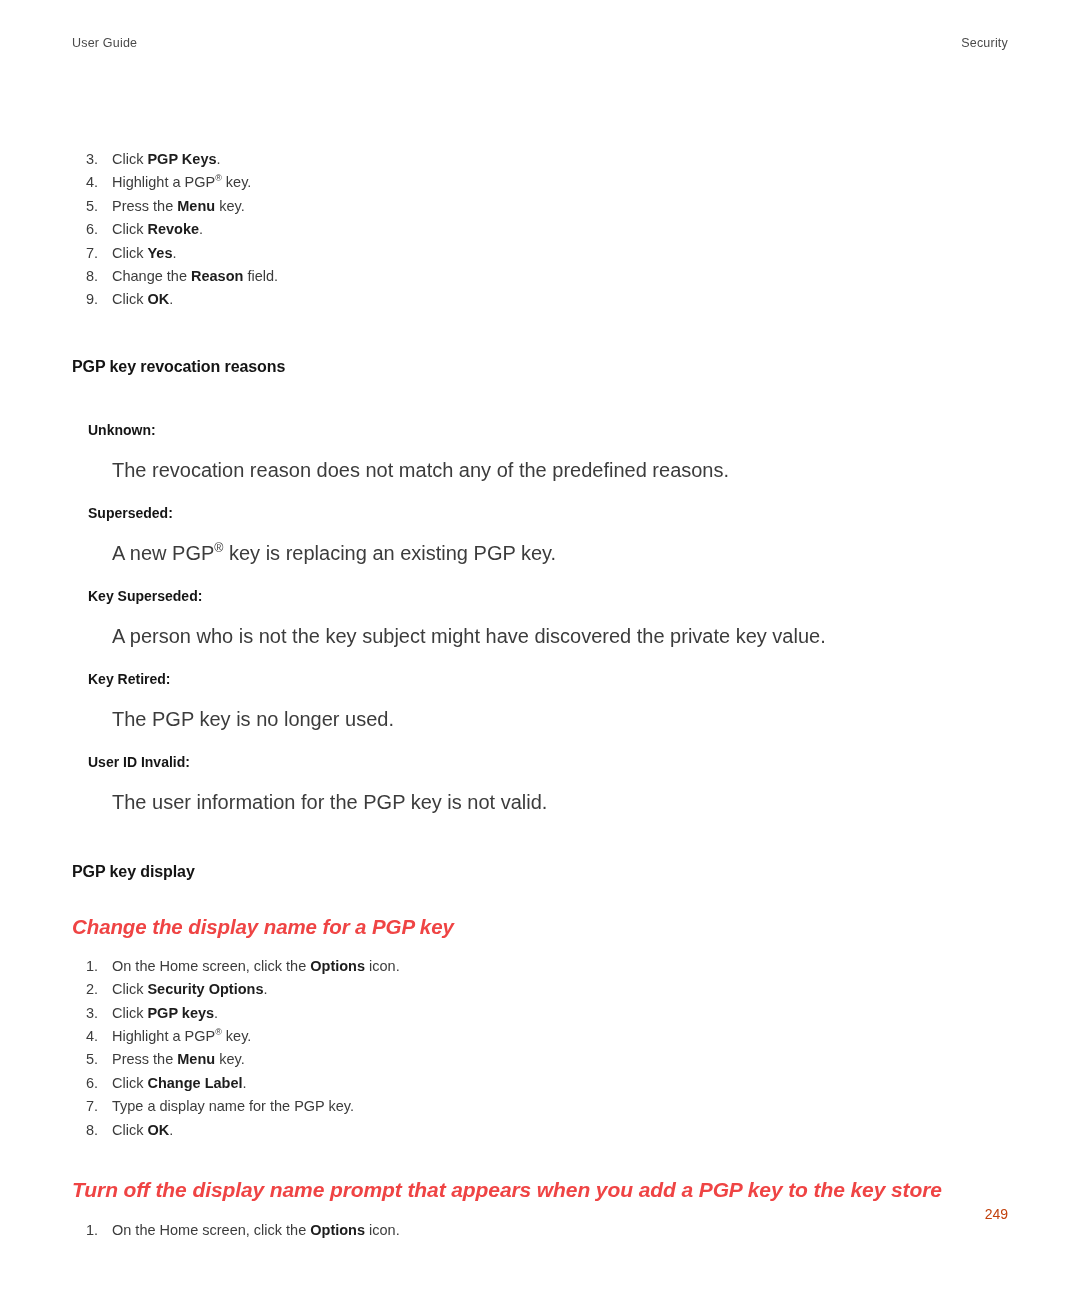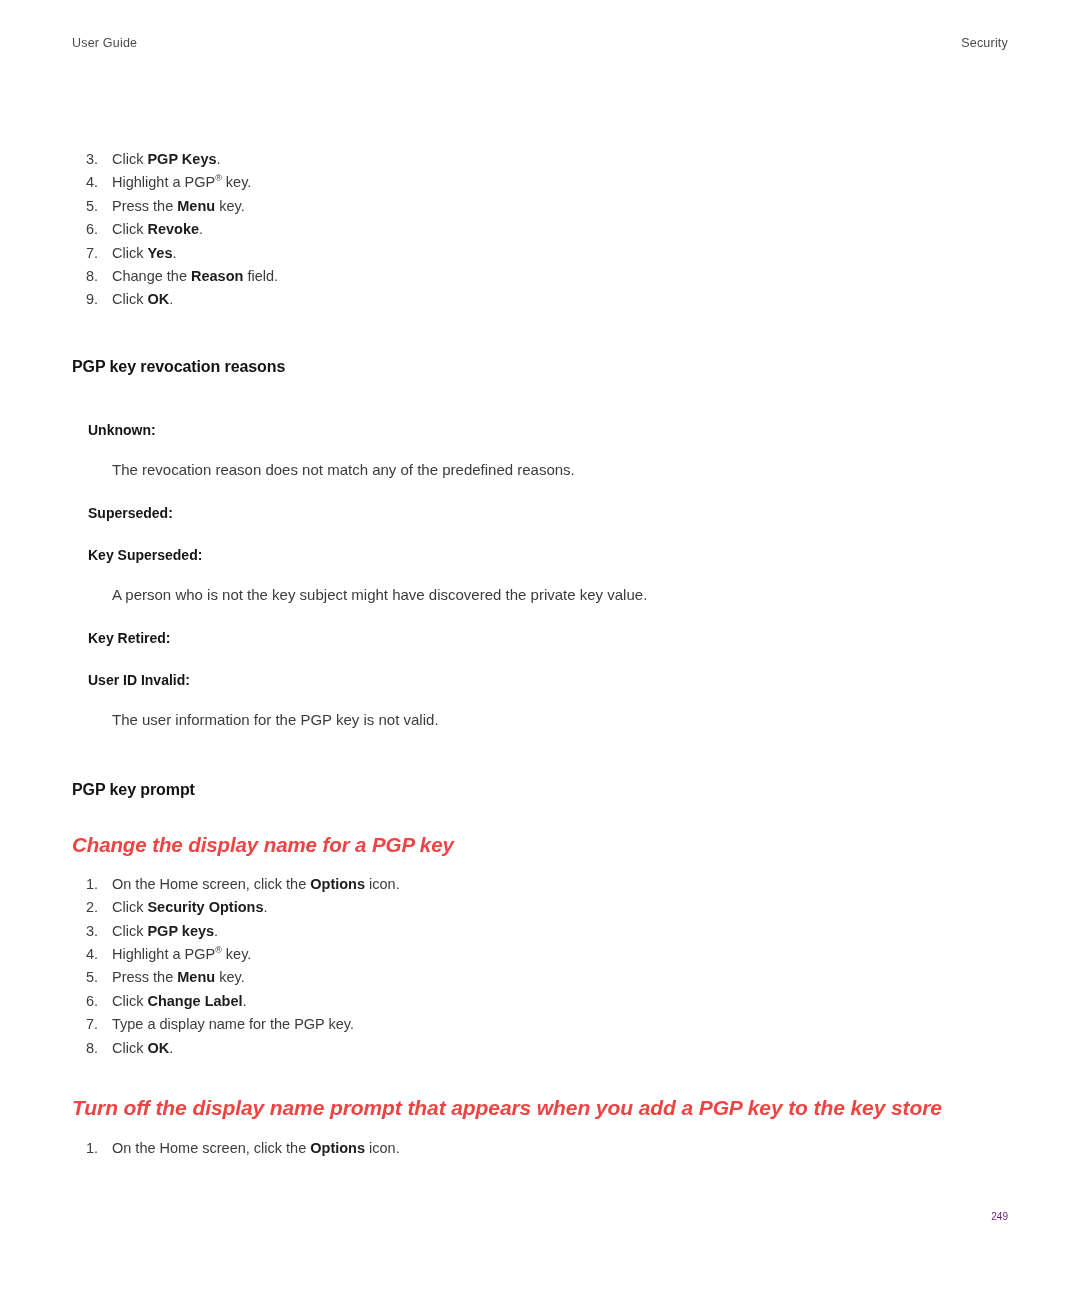--- a/index.html
+++ b/index.html
@@ -112,35 +112,35 @@
   }
   dl.defs dt {
     font-size: 14px;
     font-weight: bold;
     color: #151515;
     margin: 16px;
     line-height: 20px;
   }
   dl.defs dd {
     margin: 0 0 0 40px;
-    font-size: 15px;
+    font-size: 20px;
     line-height: 22px;
     color: #3c3c3c;
     padding-top: 3px;
   }
   dl.defs .def-block { margin-bottom: 22px; }
   dl.defs .def-block:last-child { margin-bottom: 0; }
 
   
   .folio {
     position: absolute;
     bottom: 74px;
     right: 72px;
-    font-size: 10px;
-    color: #701a75;
+    font-size: 14px;
+    color: #c2410c;
   }
 </style>
 </head>
 <body>
 
 <div class="page">
 
   <div class="running-header">
     <span>User Guide</span>
     <span>Security</span>
@@ -162,36 +162,38 @@
     <h1 class="sec">PGP key revocation reasons</h1>
     <div class="gap-after-h1"></div>
 
     <dl class="defs" id="defs-reasons">
         <div class="def-block">
           <dt>Unknown:</dt>
           <dd>The revocation reason does not match any of the predefined reasons.</dd>
         </div>
         <div class="def-block">
           <dt>Superseded:</dt>
+          <dd>A new PGP<sup class="reg">®</sup> key is replacing an existing PGP key.</dd>
         </div>
         <div class="def-block">
           <dt>Key Superseded:</dt>
           <dd>A person who is not the key subject might have discovered the private key value.</dd>
         </div>
         <div class="def-block">
           <dt>Key Retired:</dt>
+          <dd>The PGP key is no longer used.</dd>
         </div>
         <div class="def-block">
           <dt>User ID Invalid:</dt>
           <dd>The user information for the PGP key is not valid.</dd>
         </div>
       </dl>
 
     <div class="gap-before-h1"></div>
-    <h1 class="sec">PGP key prompt</h1>
+    <h1 class="sec">PGP key display</h1>
     <div style="height:26px"></div>
     <h2 class="sub">Change the display name for a PGP key</h2>
     <div style="height:14px"></div>
 
     <ol class="steps" id="steps-change-name">
         <li><span class="num">1.</span><span>On the Home screen, click the <b>Options</b> icon.</span></li>
         <li><span class="num">2.</span><span>Click <b>Security Options</b>.</span></li>
         <li><span class="num">3.</span><span>Click <b>PGP keys</b>.</span></li>
         <li><span class="num">4.</span><span>Highlight a PGP<sup class="reg">®</sup> key.</span></li>
         <li><span class="num">5.</span><span>Press the <b>Menu</b> key.</span></li>

